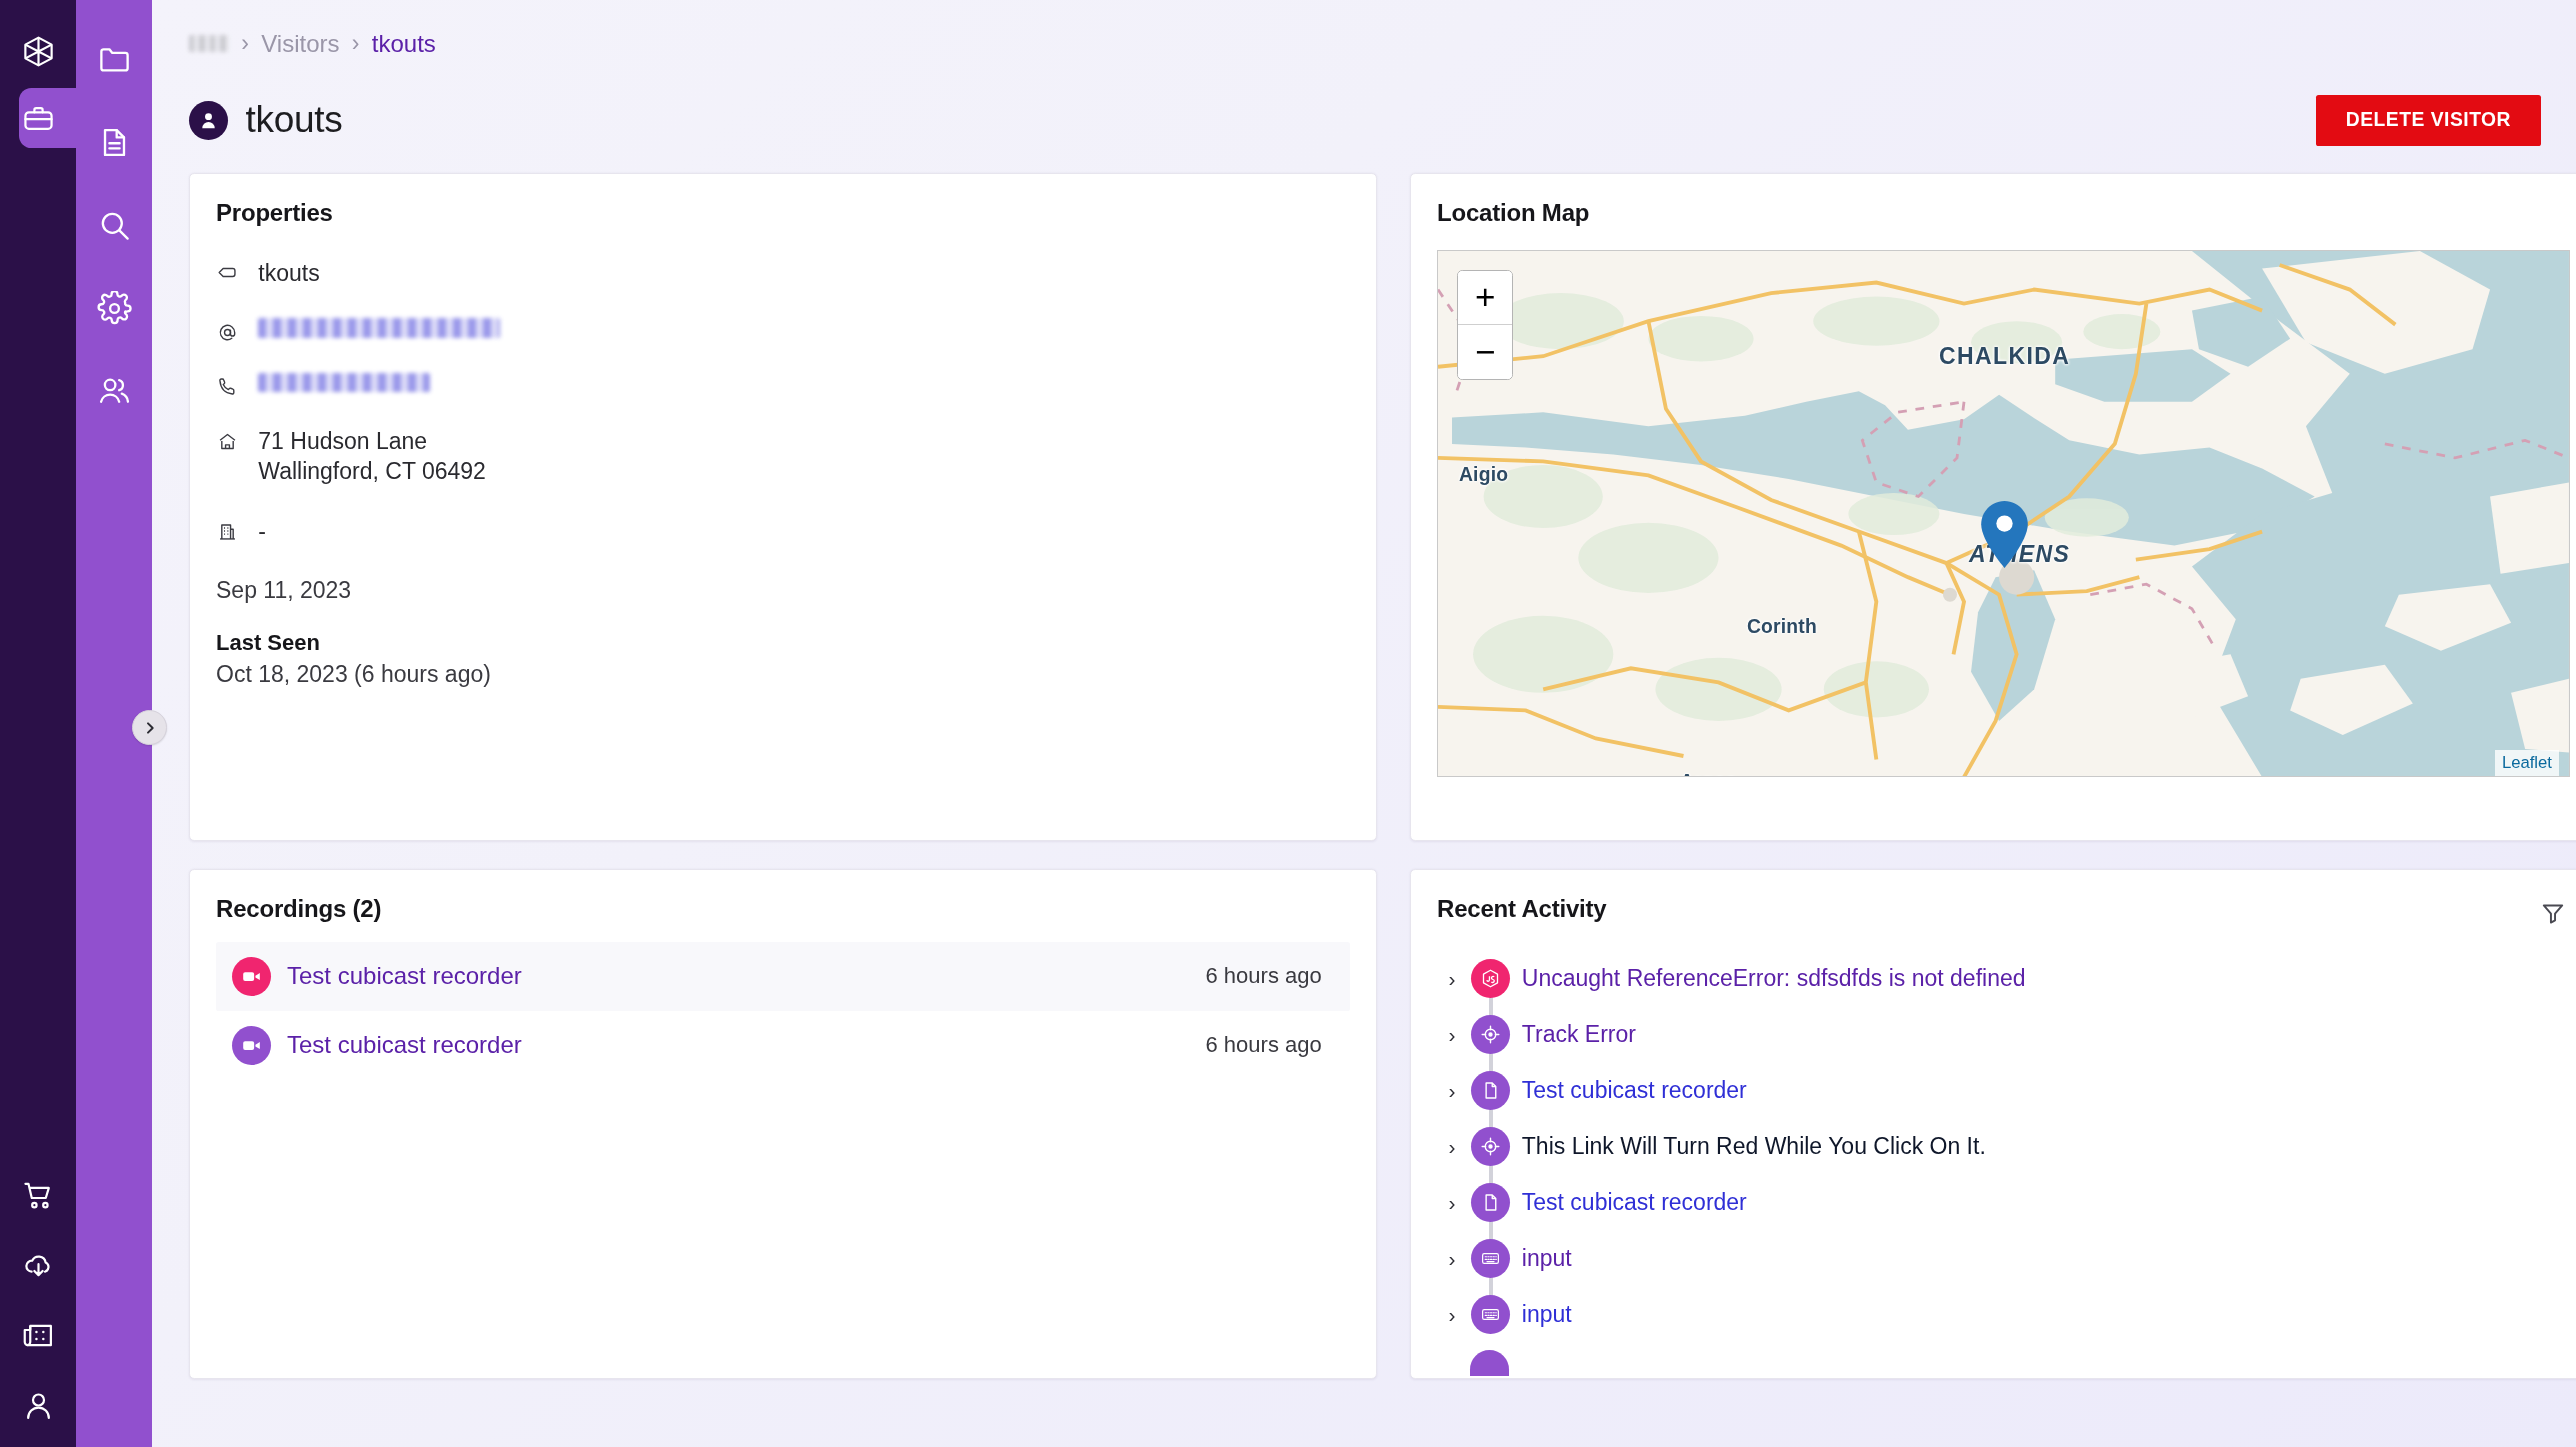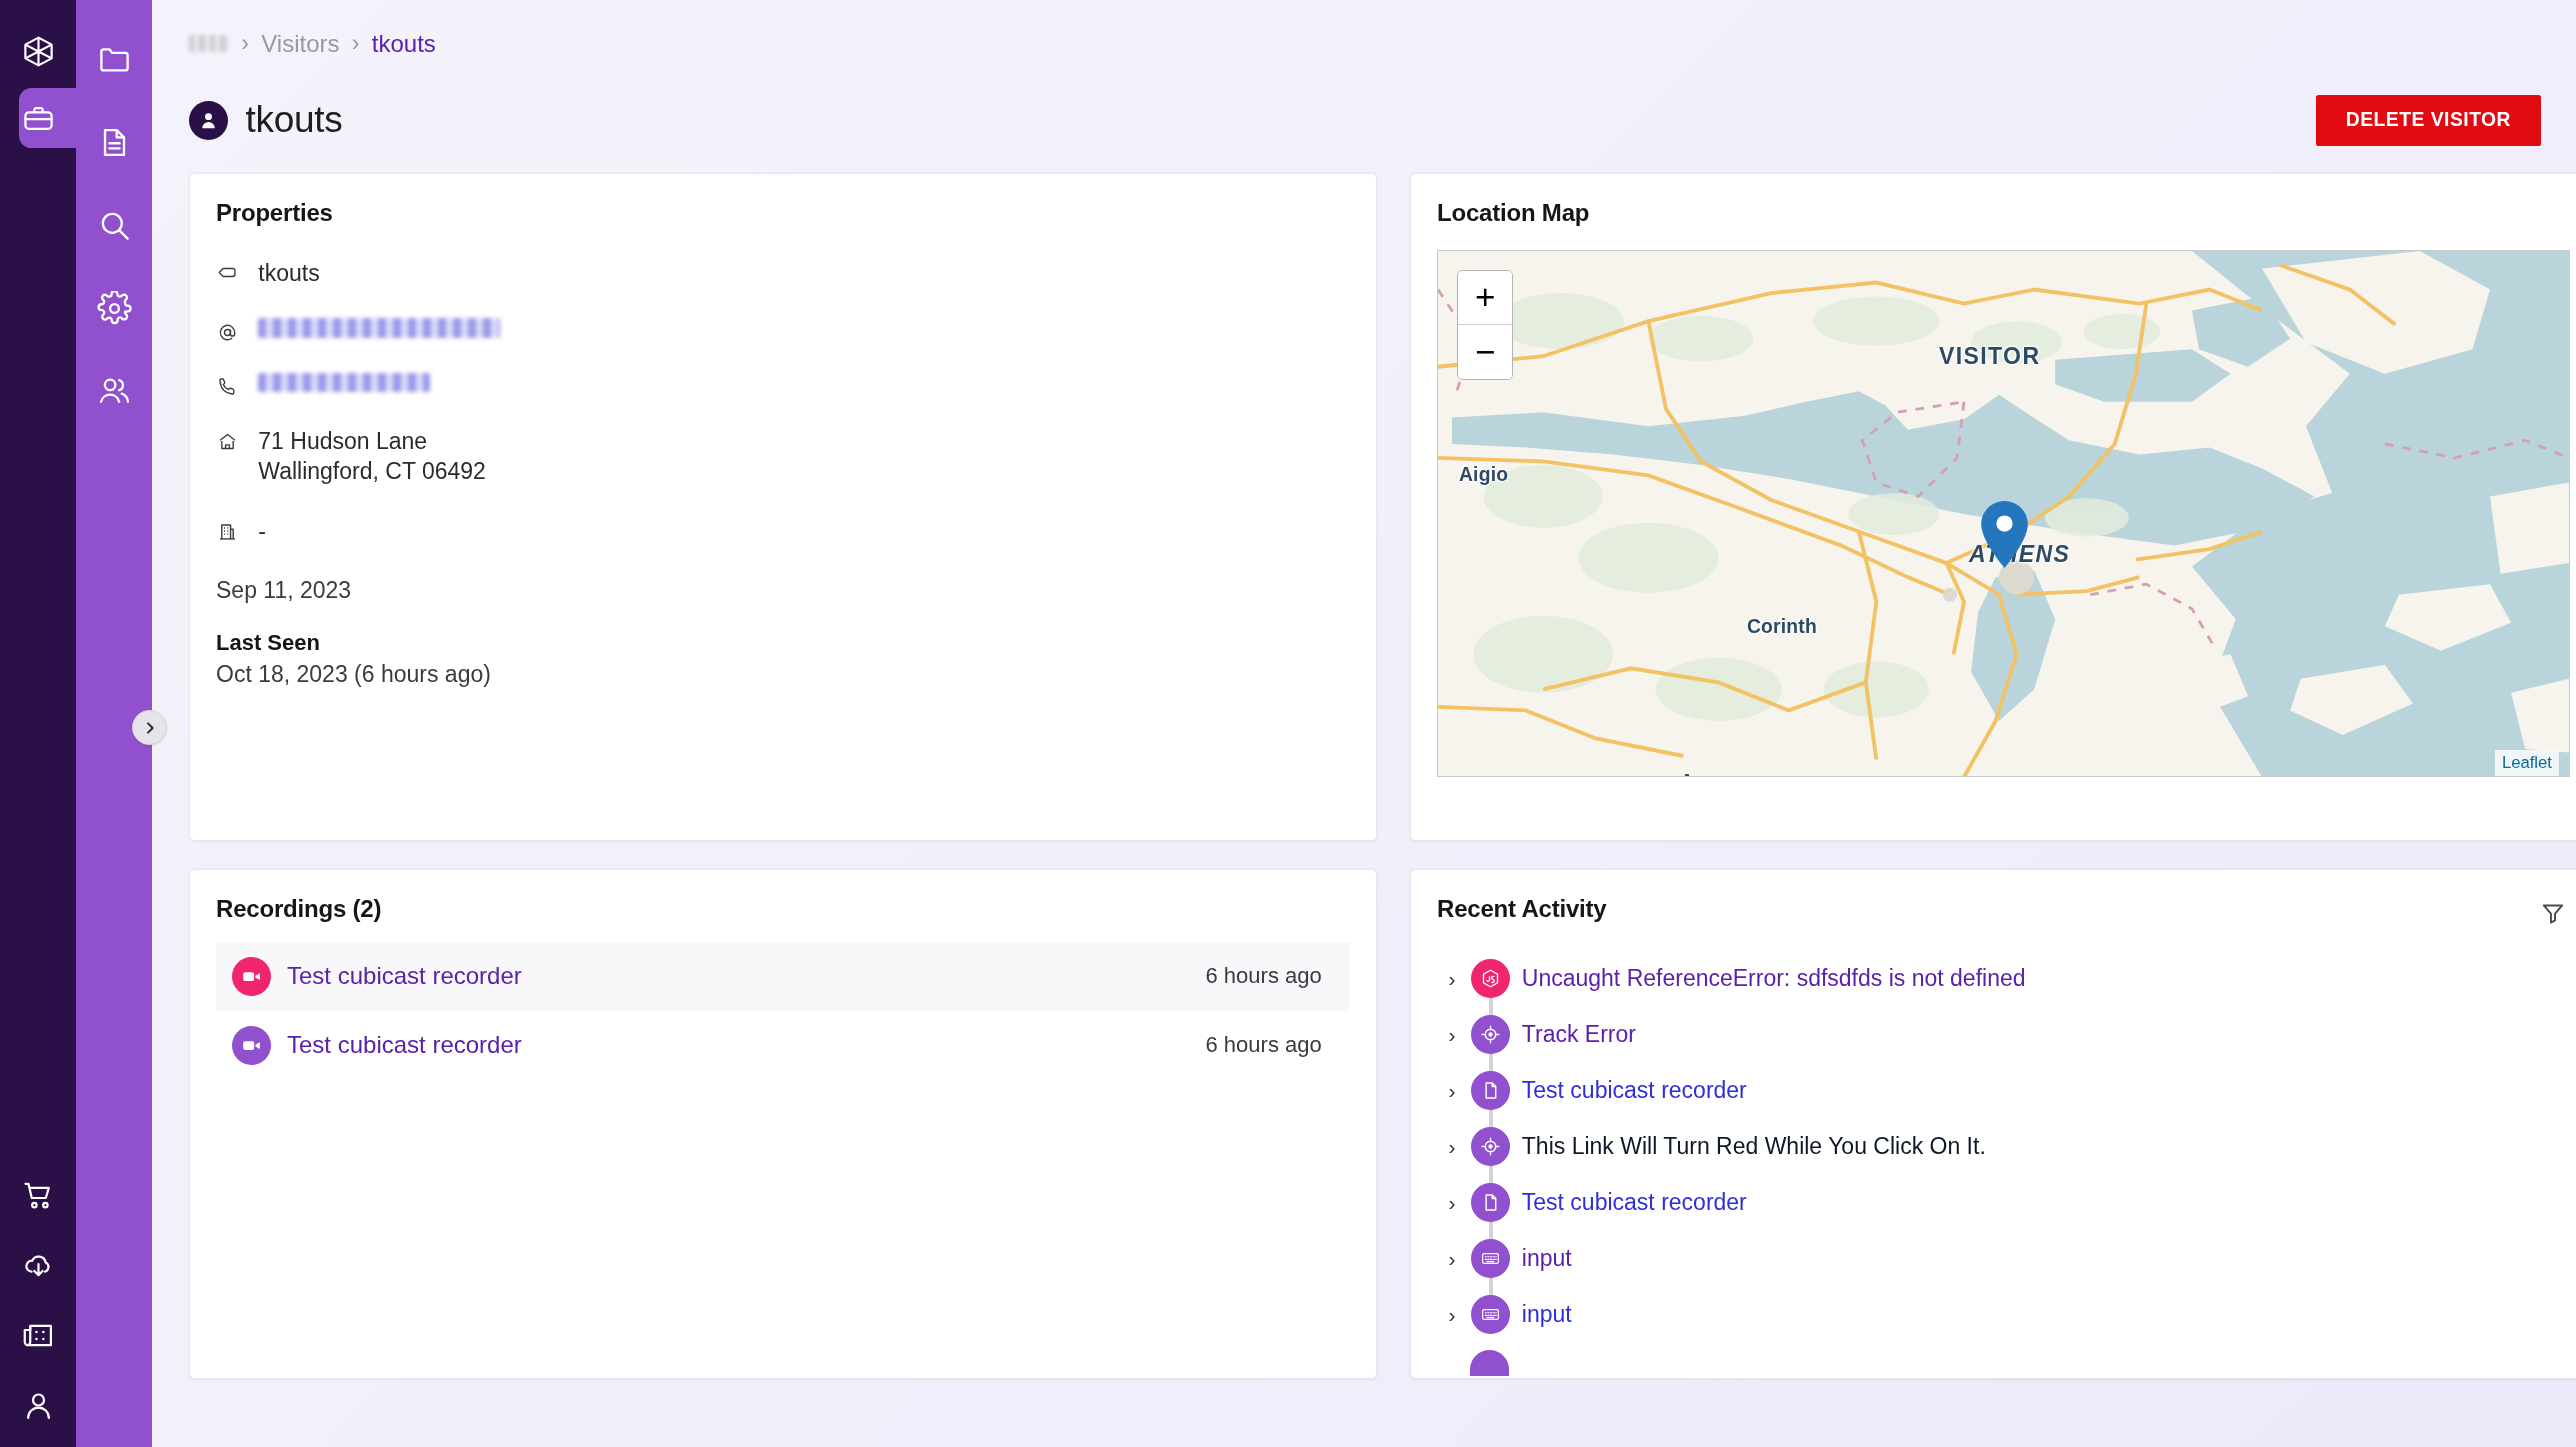--- a/index.html
+++ b/index.html
@@ -434,21 +434,21 @@
               <circle cx="330" cy="186" r="10"></circle>
               <circle cx="292" cy="196" r="4"></circle>
             </g>
           </svg>
 
           <div class="map-zoom">
             <div>+</div>
             <div>−</div>
           </div>
 
-          <div class="map-label big" style="left:501px;  top:92px;">VISITOR</div>
+          <div class="map-label big" style="left:501px;  top:92px;">CHALKIDA</div>
           <div class="map-label small" style="left:21px;   top:213px;">Aigio</div>
           <div class="map-label small" style="left:309px;  top:365px;">Corinth</div>
           <div class="map-label big" style="left:531px;  top:290px;font-style:italic;">ATHENS</div>
           <div class="map-label small" style="left:242px;  top:520px;">Argos</div>
 
           <div class="map-pin" style="left:543px; top:250px;">
             <svg width="47" height="67" viewBox="0 0 32 46">
               <path d="M16 0C7.2 0 0 7.2 0 16c0 11.5 16 30 16 30s16-18.5 16-30C32 7.2 24.8 0 16 0z" fill="#2476bd"></path>
               <circle cx="16" cy="15.5" r="5.6" fill="#fff"></circle>
             </svg>

